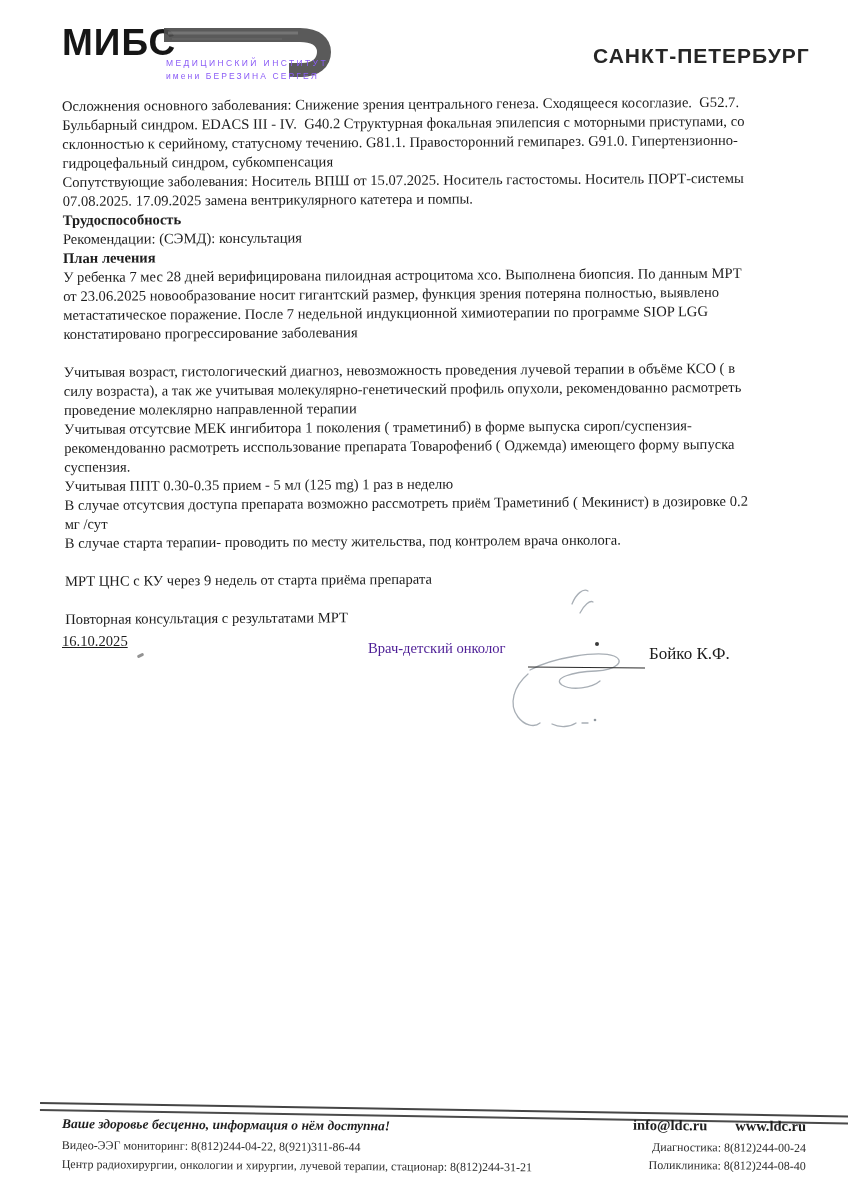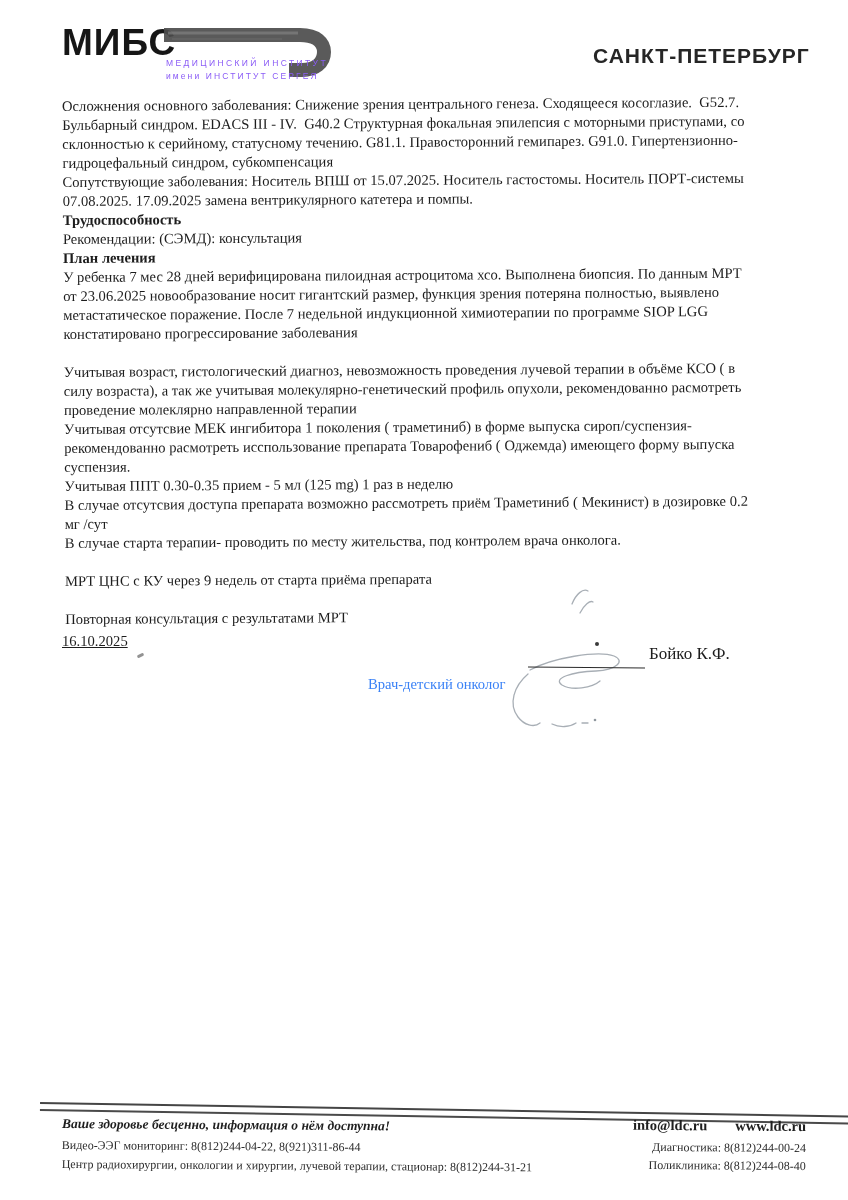--- a/index.html
+++ b/index.html
@@ -40,21 +40,21 @@
     font-size:14.6px; line-height:19px; color:#1d1d1d;
   }
   .para.bold { font-weight:bold; }
   .para.gap  { margin-top:19px; }
 
   
   .date {
     position:absolute; left:62px; top:633px;
     font-size:14.6px; text-decoration:underline; color:#1d1d1d;
   }
-  .role { position:absolute; left:368px; top:640px; font-size:14.6px; color:#3b82f6;margin-top:36px; }
+  .role { position:absolute; left:368px; top:640px; font-size:14.6px; color:#4c1d95; }
   .doc-name { position:absolute; left:649px; top:644px; font-size:17px; color:#1d1d1d; }
   .sig-line {
     position:absolute; left:528px; top:667px; width:117px; height:0;
     border-top:1.6px solid #2b2b2b; transform:rotate(0.6deg);
   }
   .sig { position:absolute; left:500px; top:582px; }
   .speck-a {
     position:absolute; left:137px; top:654px; width:7px; height:3px;
     background:#6f6f6f; border-radius:2px; transform:rotate(-25deg); opacity:.75;
   }
@@ -83,21 +83,21 @@
 
   <div class="logo">
     <span class="logo-acronym">МИБС</span>
     <svg class="logo-hook" width="172" height="54" viewBox="0 0 172 54">
       <path d="M2,9 H138 C155,9 162,17 162,26 C162,37 153,44 140,44 H127" fill="none" stroke="#4c4c4c" stroke-width="14" opacity="0.92"></path>
       <path d="M6,7 H136" fill="none" stroke="#8d8d8d" stroke-width="3" opacity="0.55"></path>
       <path d="M10,13 H120" fill="none" stroke="#6e6e6e" stroke-width="2" opacity="0.4"></path>
     </svg>
     <div class="logo-sub">
       <div class="l1">МЕДИЦИНСКИЙ ИНСТИТУТ</div>
-      <div class="l2">имени ИНСТИТУТ СЕРГЕЯ</div>
+      <div class="l2">имени БЕРЕЗИНА СЕРГЕЯ</div>
     </div>
   </div>
   <div class="city">САНКТ-ПЕТЕРБУРГ</div>
 
   <main class="doc-body">
     <p class="para">Осложнения основного заболевания: Снижение зрения центрального генеза. Сходящееся косоглазие.  G52.7.
 Бульбарный синдром. EDACS III - IV.  G40.2 Структурная фокальная эпилепсия с моторными приступами, со
 склонностью к серийному, статусному течению. G81.1. Правосторонний гемипарез. G91.0. Гипертензионно-
 гидроцефальный синдром, субкомпенсация</p>
     <p class="para">Сопутствующие заболевания: Носитель ВПШ от 15.07.2025. Носитель гастостомы. Носитель ПОРТ-системы

